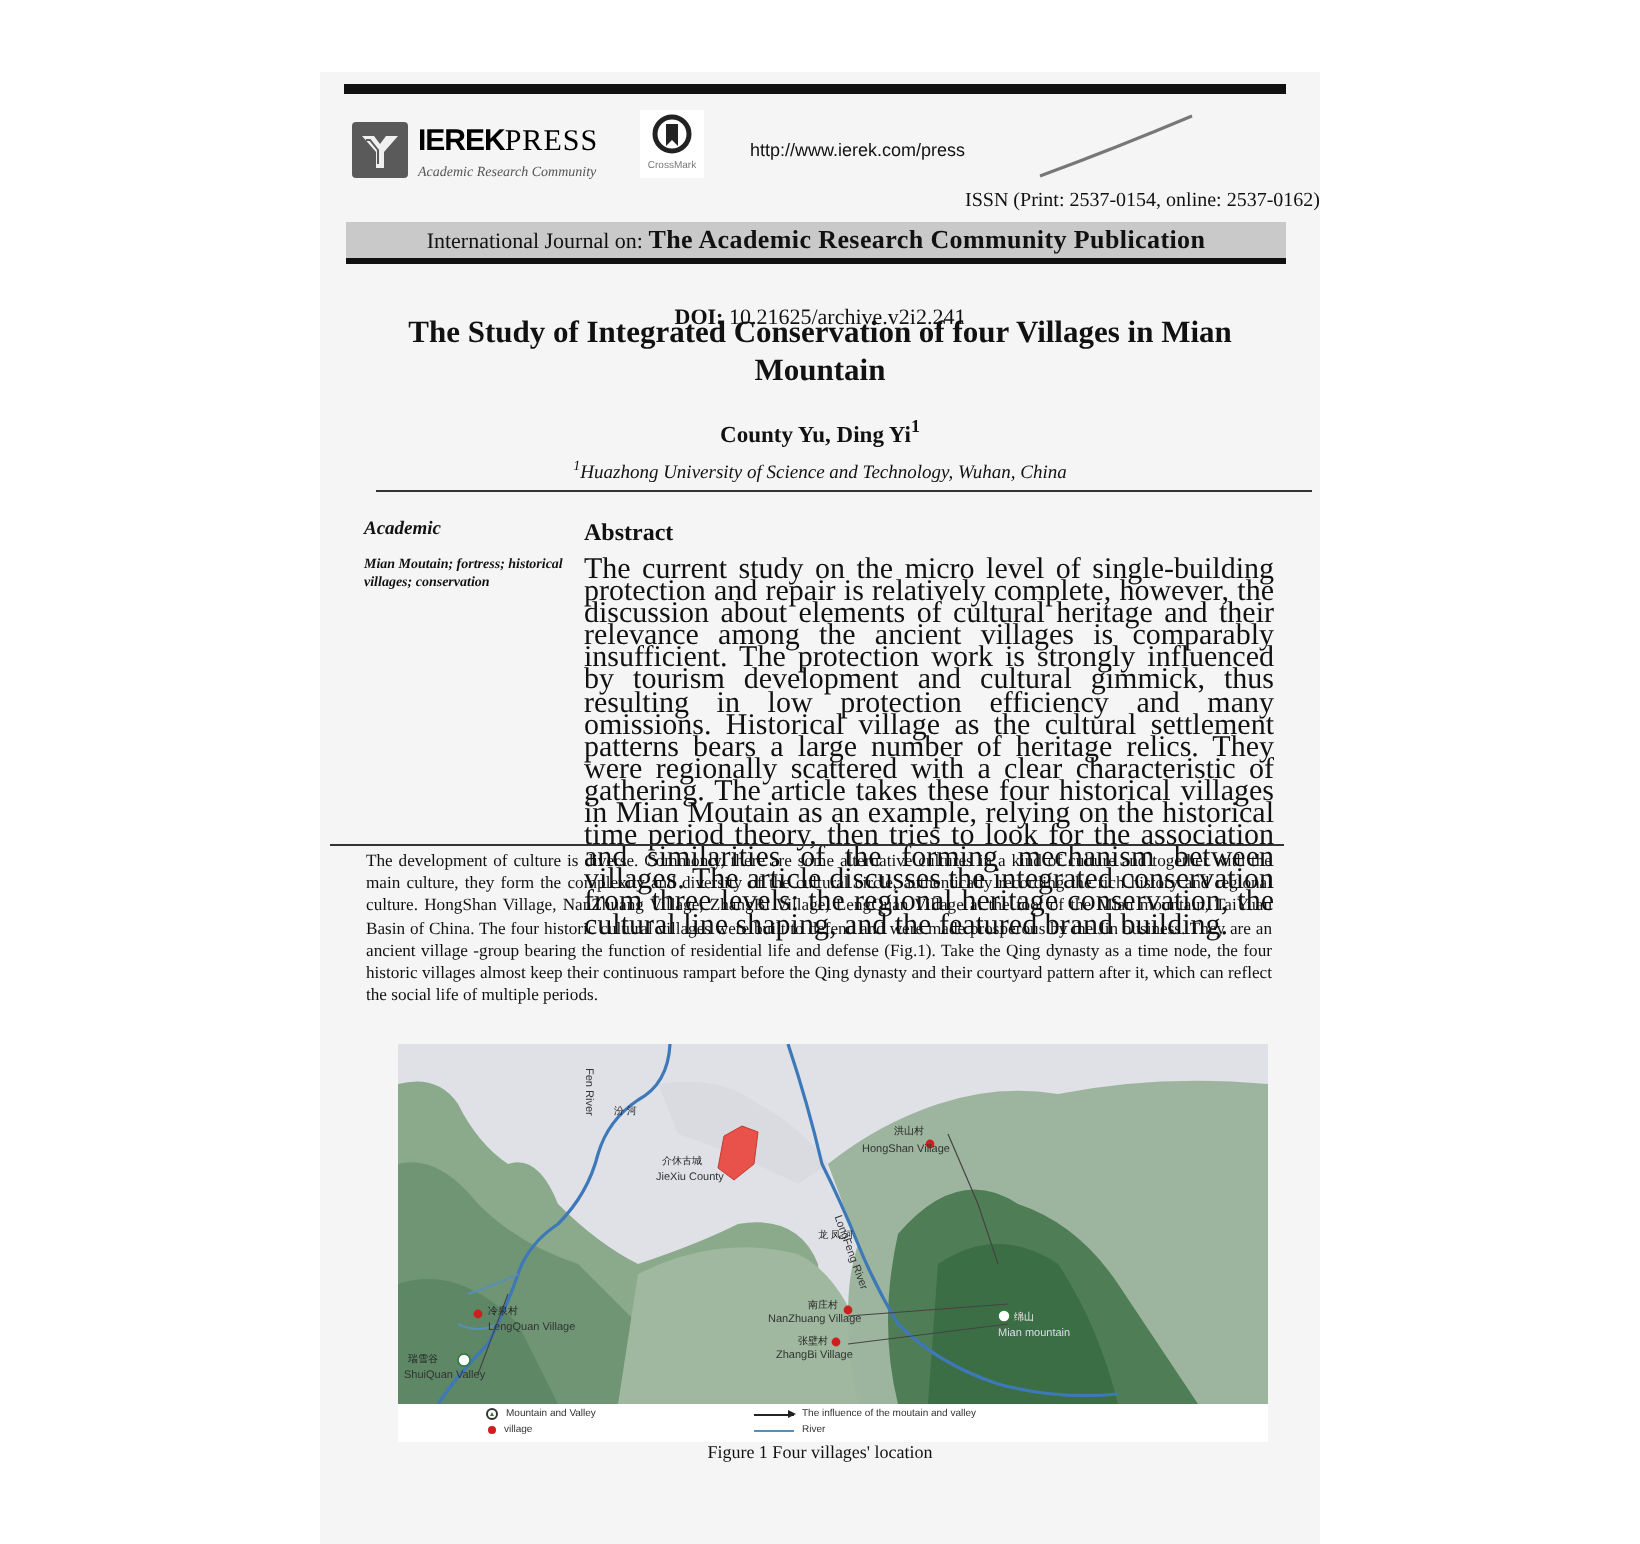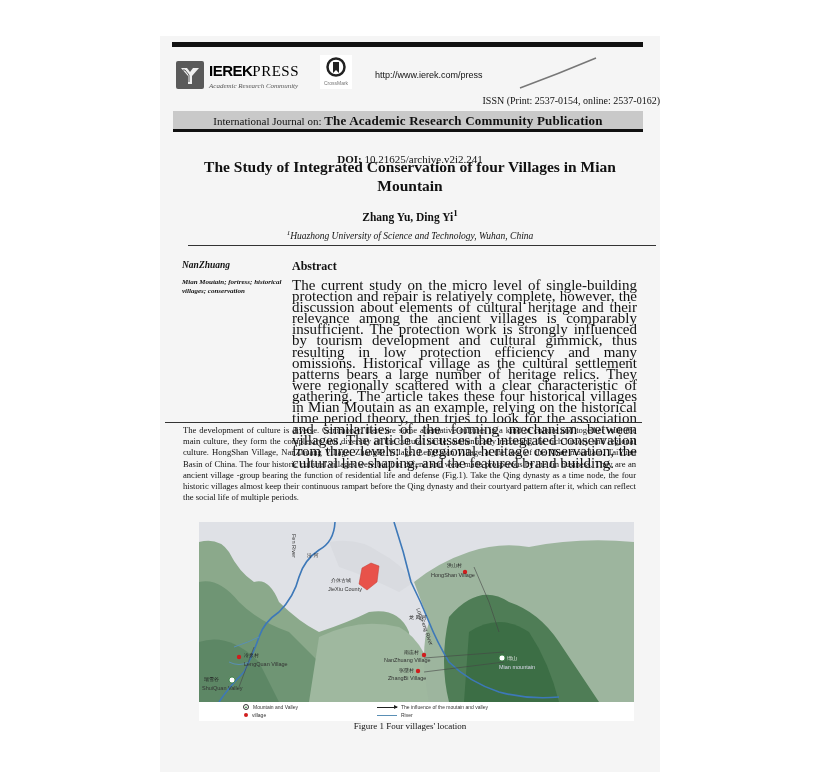--- a/index.html
+++ b/index.html
@@ -113,25 +113,25 @@
 <div class="journal-bar">
   <span class="pre">International Journal on: </span><span class="name">The Academic Research Community Publication</span>
 </div>
 <div class="journal-rule"></div>
 
 <div class="doi">
   <b>DOI:</b><span> 10.21625/archive.v2i2.241</span>
 </div>
 
 <div class="title">The Study of Integrated Conservation of four Villages in Mian Mountain</div>
-<div class="authors"><span>Zhang Yu, Ding Yi</span><sup>1</sup></div>
+<div class="authors"><span>County Yu, Ding Yi</span><sup>1</sup></div>
 <div class="affil"><sup>1</sup><span>Huazhong University of Science and Technology, Wuhan, China</span></div>
 <div class="rule-1"></div>
 
-<div class="kw-head">NanZhuang</div>
+<div class="kw-head">Academic</div>
 <div class="kw-body">Mian Moutain; fortress; historical villages; conservation</div>
 
 <div class="abs-head">Abstract</div>
 <div class="abs-body">The current study on the micro level of single-building protection and repair is relatively complete, however, the discussion about elements of cultural heritage and their relevance among the ancient villages is comparably insufficient. The protection work is strongly influenced by tourism development and cultural gimmick, thus resulting in low protection efficiency and many omissions. Historical village as the cultural settlement patterns bears a large number of heritage relics. They were regionally scattered with a clear characteristic of gathering. The article takes these four historical villages in Mian Moutain as an example, relying on the historical time period theory, then tries to look for the association and similarities of the forming mechanism between villages. The article discusses the integrated conservation from three levels: the regional heritage conservation, the cultural line shaping, and the featured brand building.</div>
 
 <div class="rule-2"></div>
 <div class="intro">The development of culture is diverse. Commonly, there are some alternative cultures in a kind of culture and together with the main culture, they form the complexity and diversity of the cultural circle, authentically recording the rich history and regional culture. HongShan Village, NanZhuang Village, ZhangBi Village, LengQuan Village at the foot of the Mian mountain, TaiYuan Basin of China. The four historic cultural villages were built to defend and were made prosperous by the Jin business. They are an ancient village -group bearing the function of residential life and defense (Fig.1). Take the Qing dynasty as a time node, the four historic villages almost keep their continuous rampart before the Qing dynasty and their courtyard pattern after it, which can reflect the social life of multiple periods.</div>
 
 <div class="figure">
   <div class="map">

